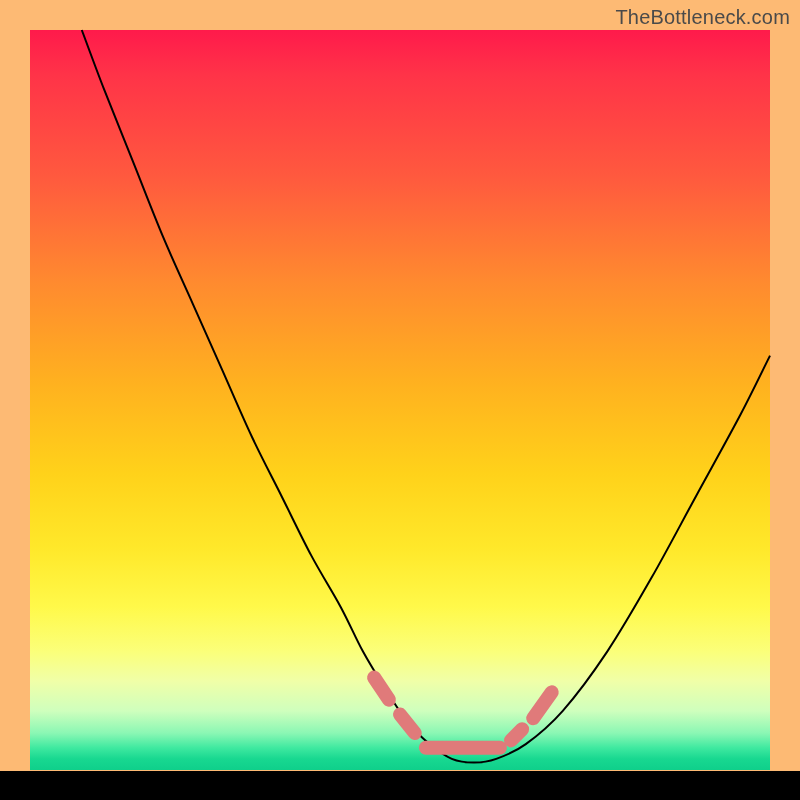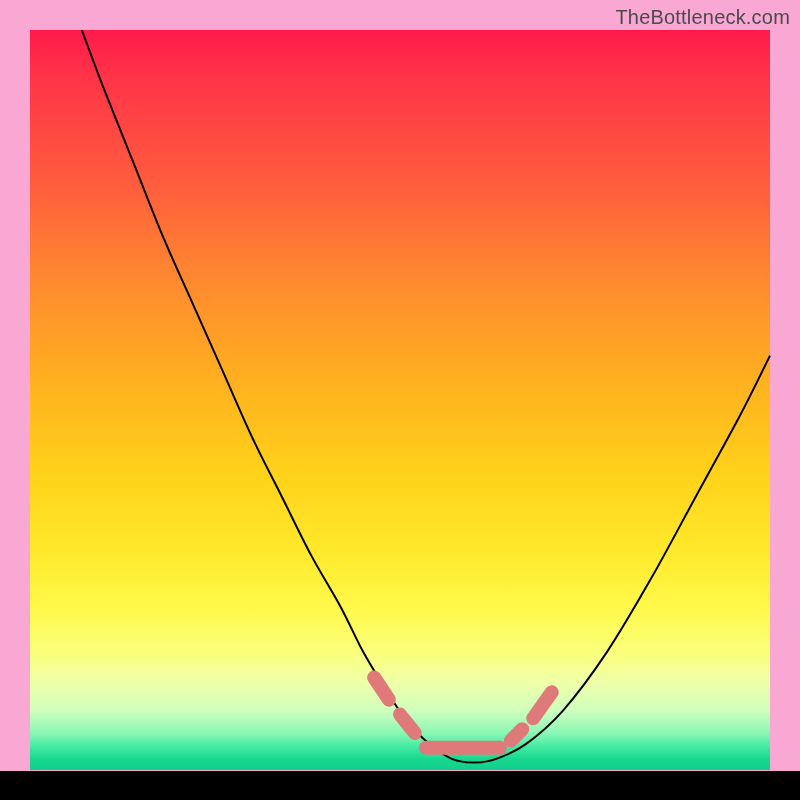--- a/index.html
+++ b/index.html
@@ -10,21 +10,21 @@
     background: #000;
     overflow: hidden;
     font-family: Arial, Helvetica, sans-serif;
   }
   .frame {
     position: absolute;
     left: 0;
     top: 0;
     width: 800px;
     height: 771px;
-    background: #f9a8d4;
+    background: #fdba74;
   }
   .plot-area {
     position: absolute;
     left: 30px;
     top: 30px;
     width: 740px;
     height: 740px;
     background: linear-gradient(to bottom,
       #ff1a4b 0%,
       #ff3348 6%,

